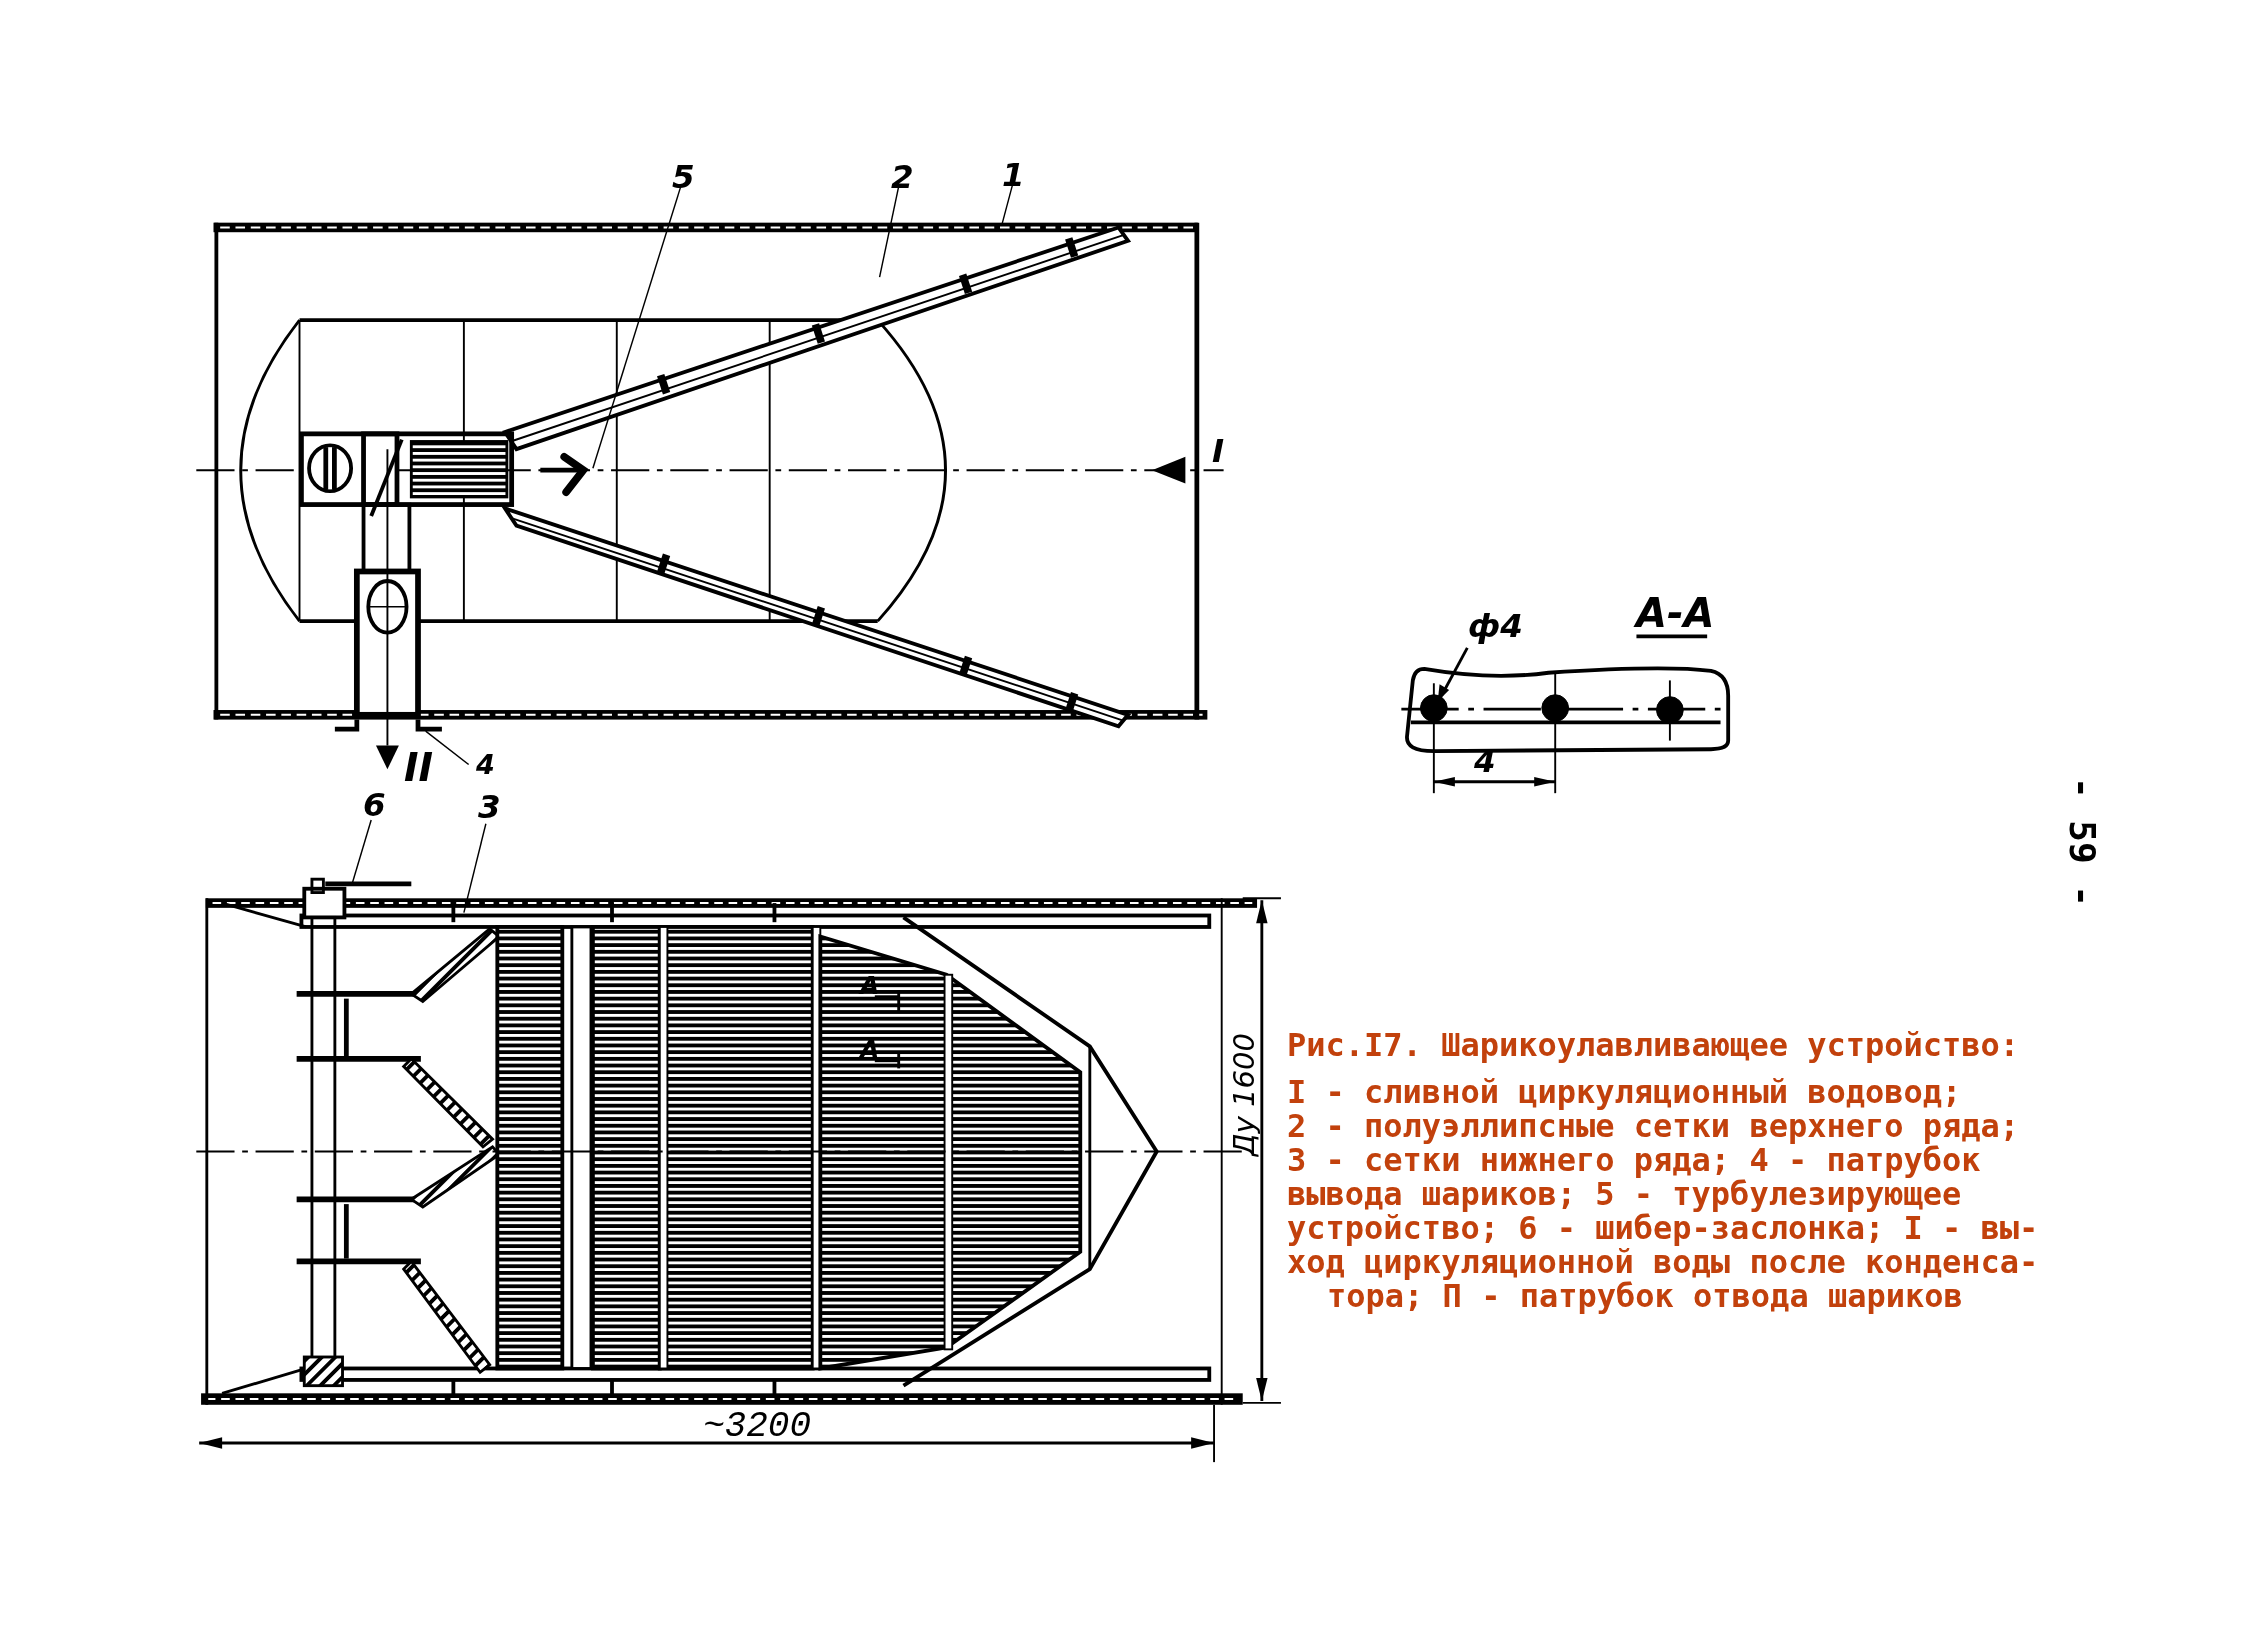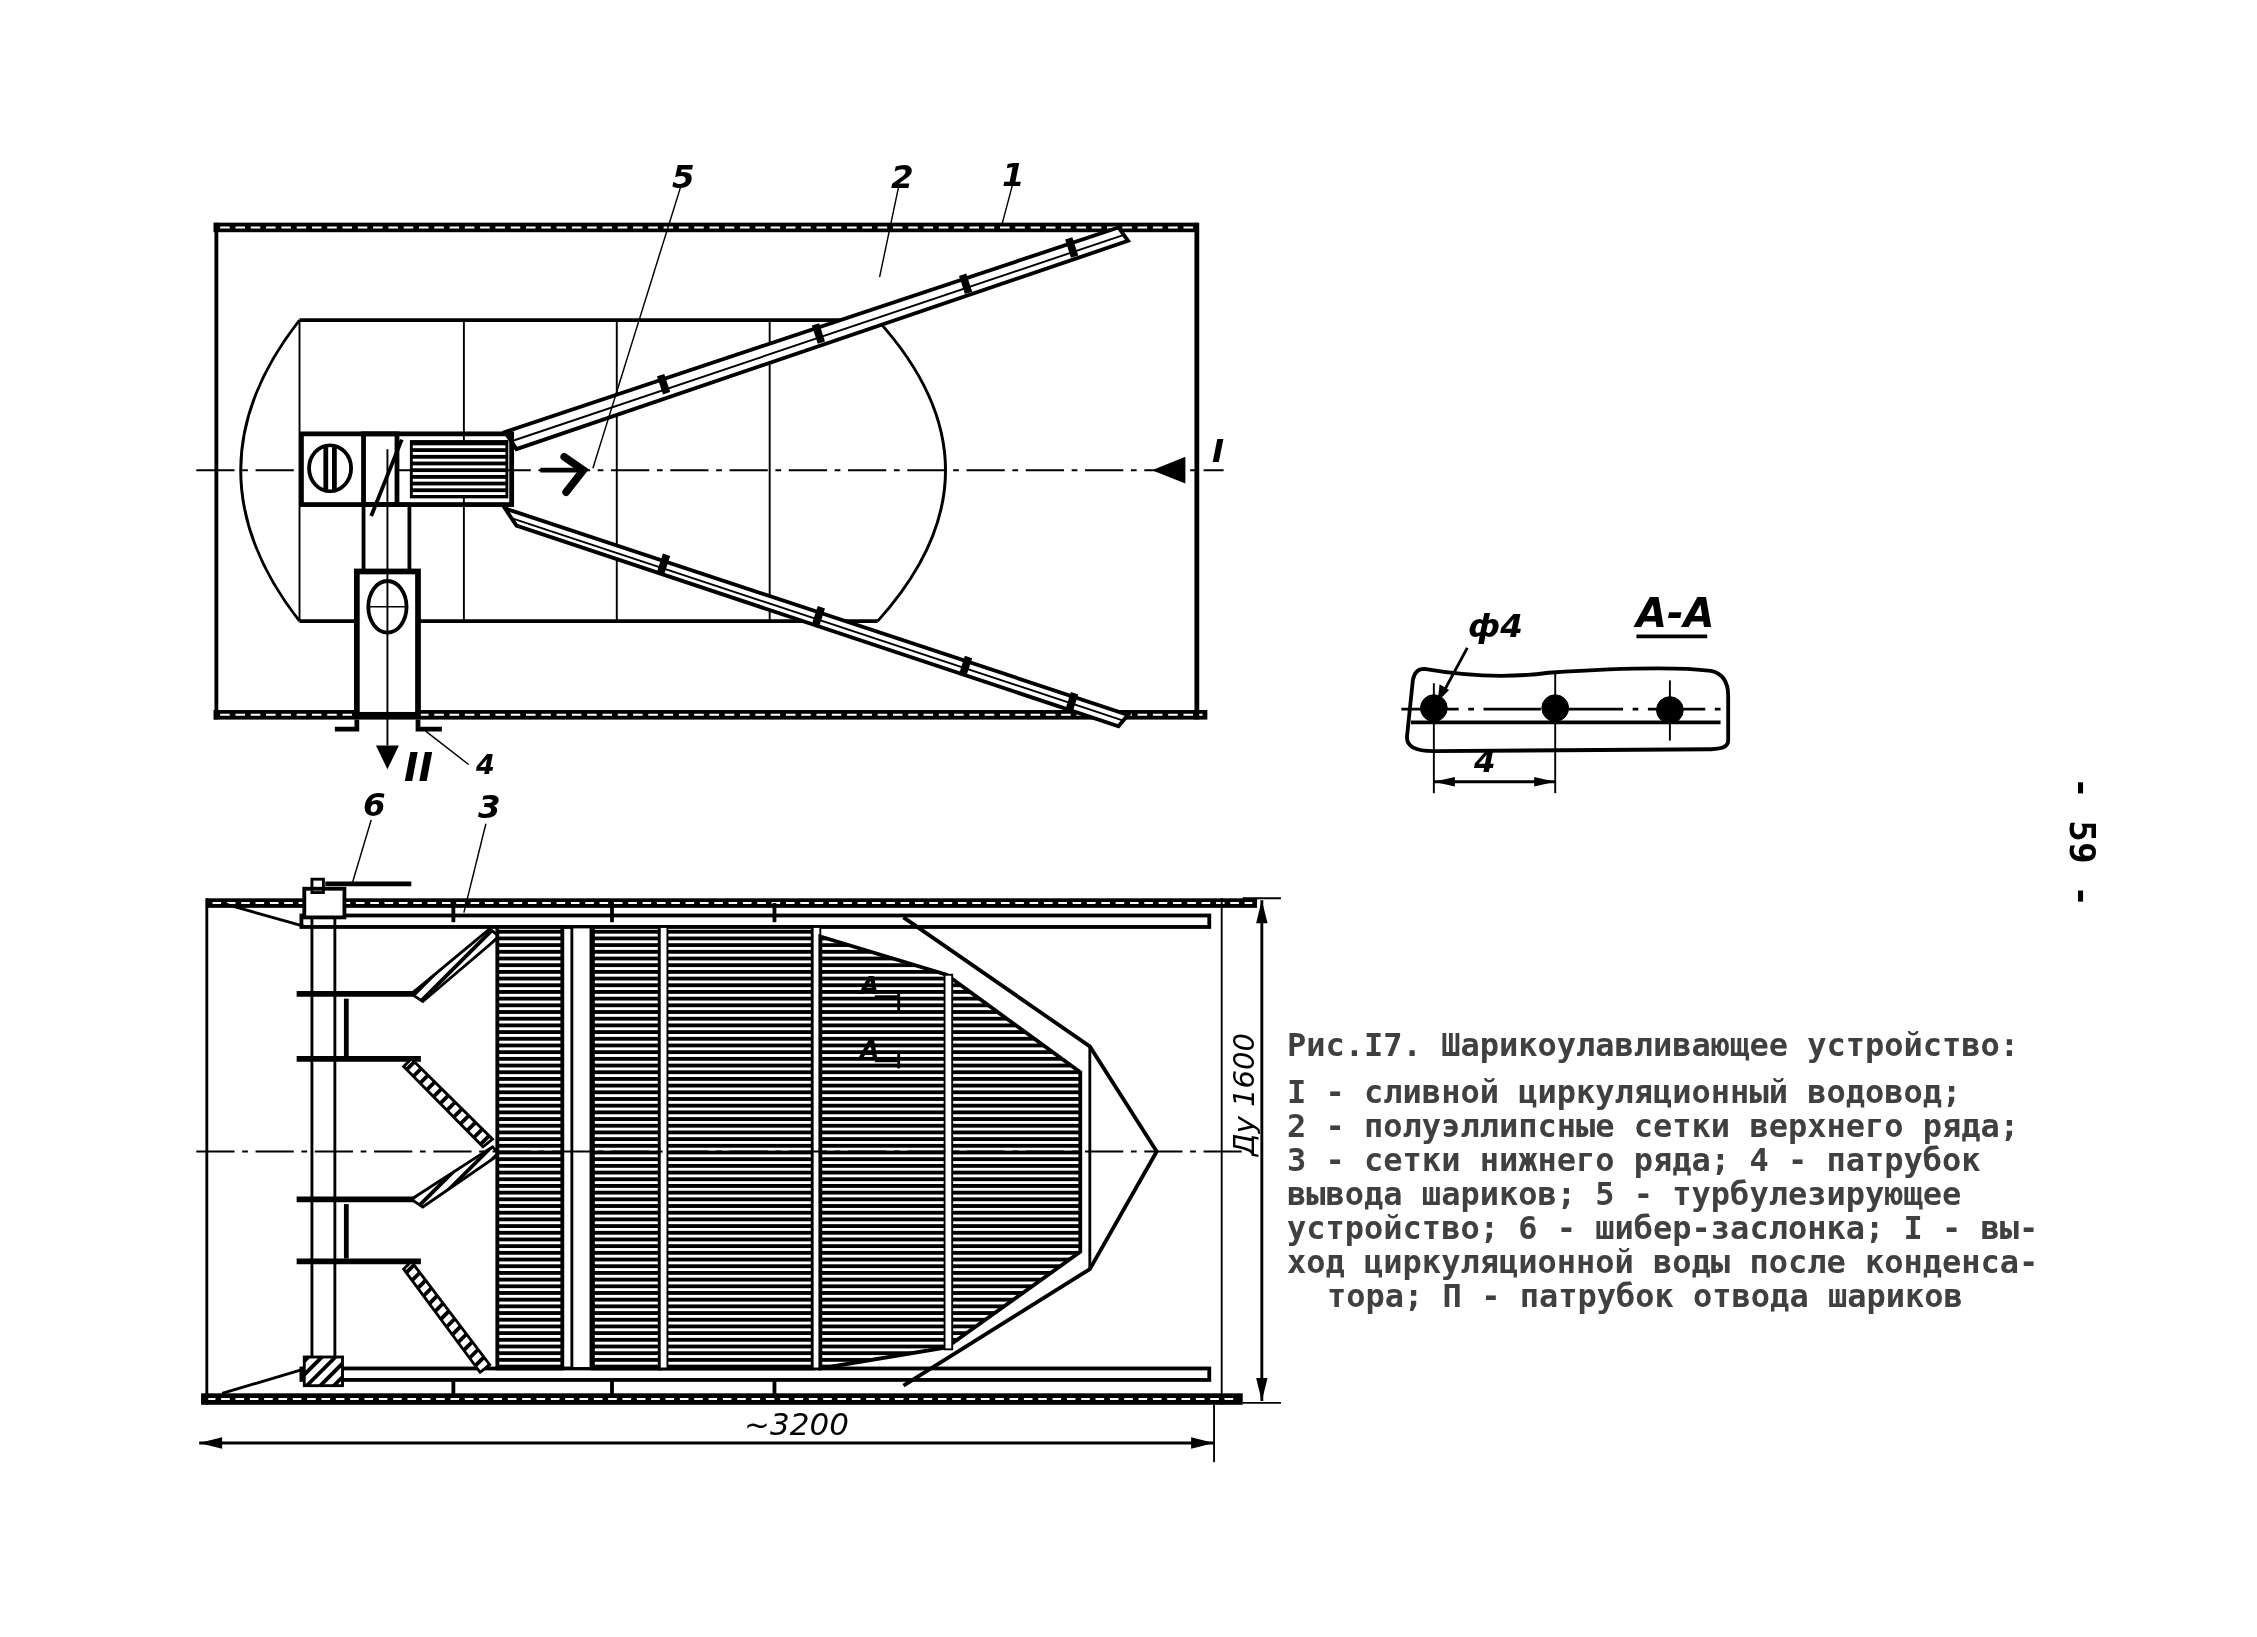--- a/index.html
+++ b/index.html
@@ -1,19 +1,19 @@
 <!DOCTYPE html>
 <html><head>
 <meta charset="utf-8">
 <style>
   html, body { margin: 0; padding: 0; background: #ffffff; }
   body { width: 2258px; height: 1637px; position: relative; overflow: hidden; font-family: "DejaVu Sans Mono", "Liberation Mono", monospace; color: #000; }
   .drawing { position: absolute; left: 0; top: 0; width: 2258px; height: 1637px; }
   .lbl { position: absolute; font-family: "DejaVu Sans", sans-serif; font-style: italic; font-weight: bold; font-size: 32.5px; line-height: 1; color: #000; }
-  .caption { position: absolute; left: 1287px; top: 1028px; width: 784px; font-family: "DejaVu Sans Mono", "Liberation Mono", monospace; font-weight: bold; font-size: 32px; line-height: 34px; color: #404040; }
+  .caption { position: absolute; left: 1287px; top: 1028px; width: 784px; font-family: "DejaVu Sans Mono", "Liberation Mono", monospace; font-weight: bold; font-size: 32px; line-height: 34px; color: #c2410c; }
   .caption .title { display: block; margin-bottom: 13.4px; }
   .caption .line { display: block; white-space: pre; }
   .caption .indent { padding-left: 40px; }
   .page-num { position: absolute; left: 2053px; top: 760px; width: 57px; height: 163px; }
   .page-num span { position: absolute; left: 50%; top: 50%; transform: translate(-50%, -50%) rotate(90deg); font-family: "DejaVu Sans Mono", monospace; font-weight: bold; font-size: 36px; white-space: nowrap; }
   .rot { position: absolute; transform: rotate(-90deg); transform-origin: center center; white-space: nowrap; }
 </style>
 </head>
 <body>
 
@@ -188,21 +188,21 @@
 <span class="lbl" style="left:891px; top:161px;">2</span>
 <span class="lbl" style="left:1002px; top:159px;">1</span>
 <span class="lbl" style="left:1212px; top:435px;">I</span>
 <span class="lbl" style="left:404px; top:748px; font-size:39px;">II</span>
 <span class="lbl" style="left:476px; top:751px; font-size:27px;">4</span>
 
 <span class="lbl" style="left:363px; top:789px;">6</span>
 <span class="lbl" style="left:478px; top:791px;">3</span>
 <span class="lbl" style="left:860px; top:973px; font-size:25px;">A</span>
 <span class="lbl" style="left:860px; top:1037px; font-size:25px;">A</span>
-<span class="lbl" style="left:744px; top:1409px; font-size:31px; font-weight:normal;">~3200</span>
+<span class="lbl" style="left:703px; top:1409px; font-size:36px; font-weight:normal;font-family:Liberation Mono, monospace;">~3200</span>
 <span class="lbl rot" style="left:1183px; top:1080px; font-size:29px; font-weight:normal;">Ду 1600</span>
 
 <span class="lbl" style="left:1636px; top:593px; font-size:40px;text-align:right;">A-A</span>
 <span class="lbl" style="left:1453px; top:610px; font-size:32.5px;margin-left:15px;">ф4</span>
 <span class="lbl" style="left:1474px; top:746px; font-size:31px;">4</span>
 
 <div class="caption">
   <span class="title">Рис.I7. Шарикоулавливающее устройство:</span>
   <span class="line">I - сливной циркуляционный водовод;</span>
   <span class="line">2 - полуэллипсные сетки верхнего ряда;</span>

